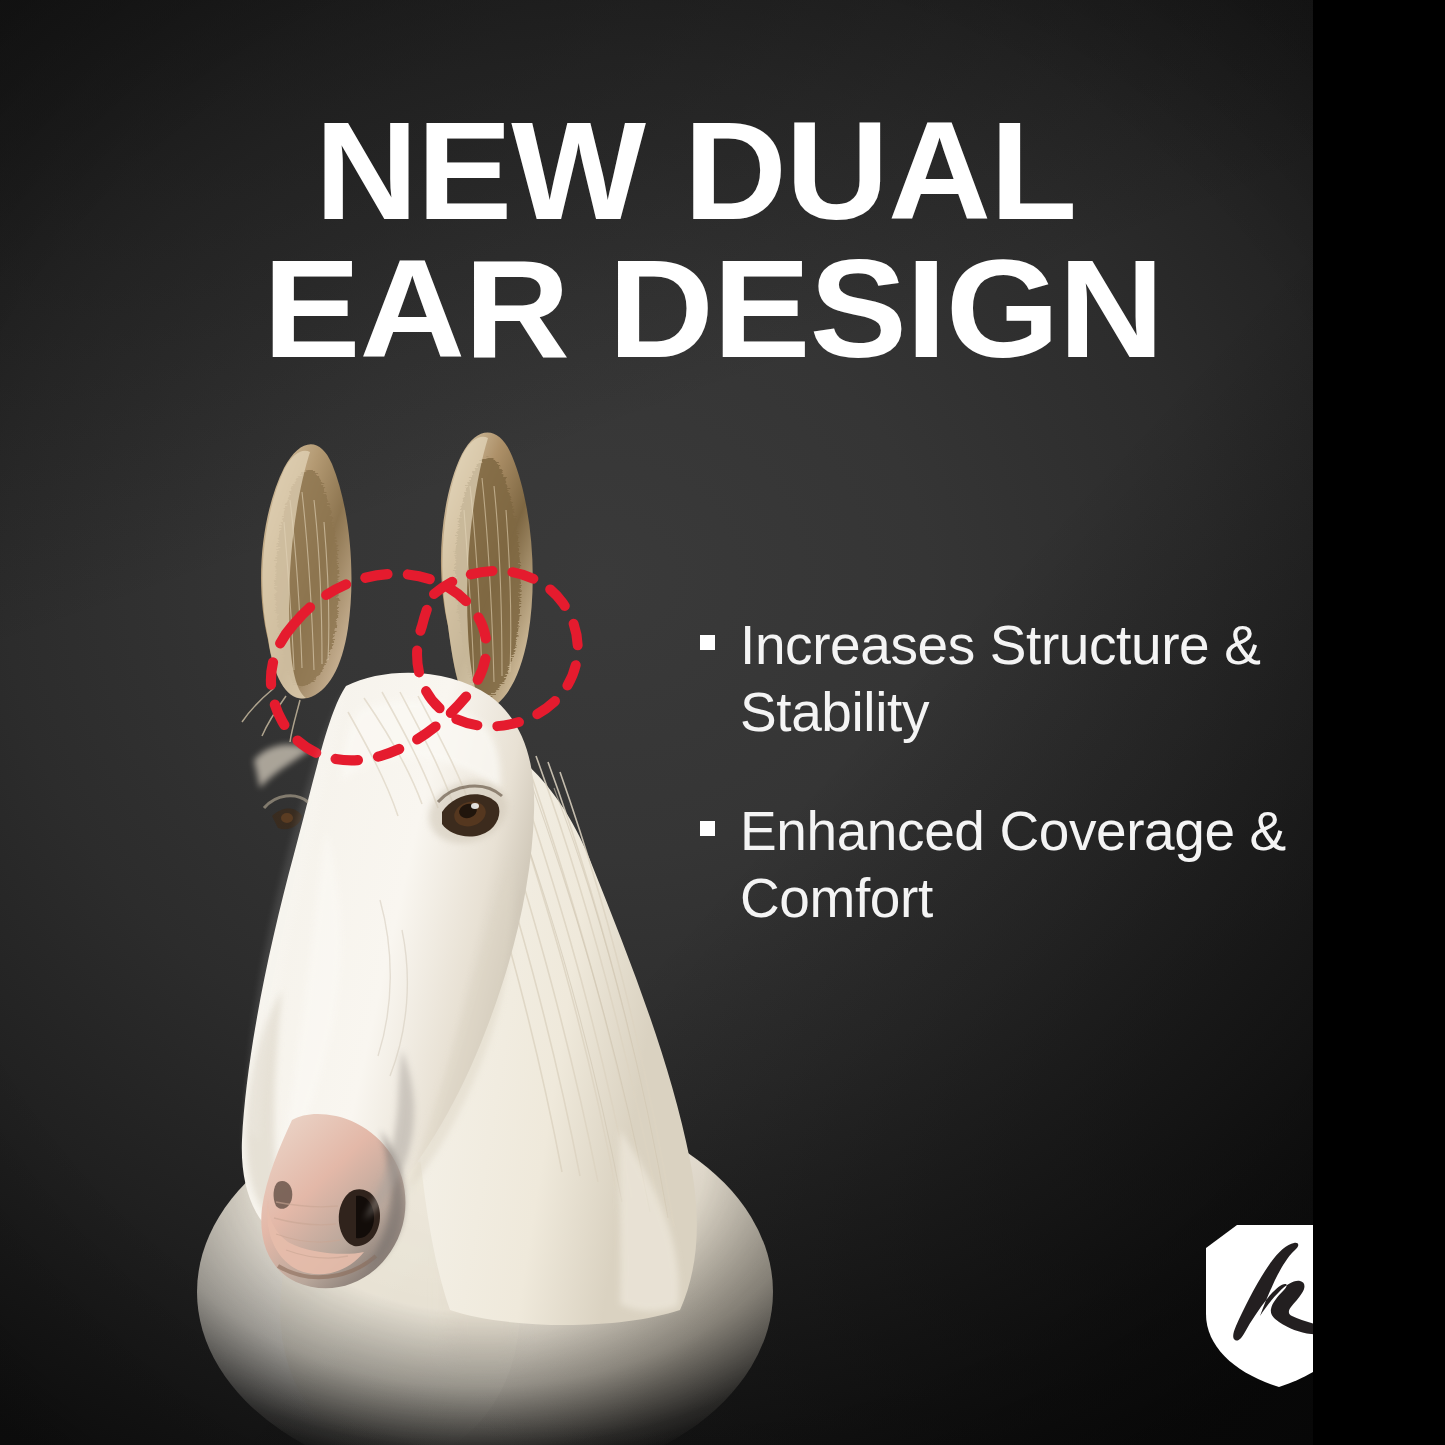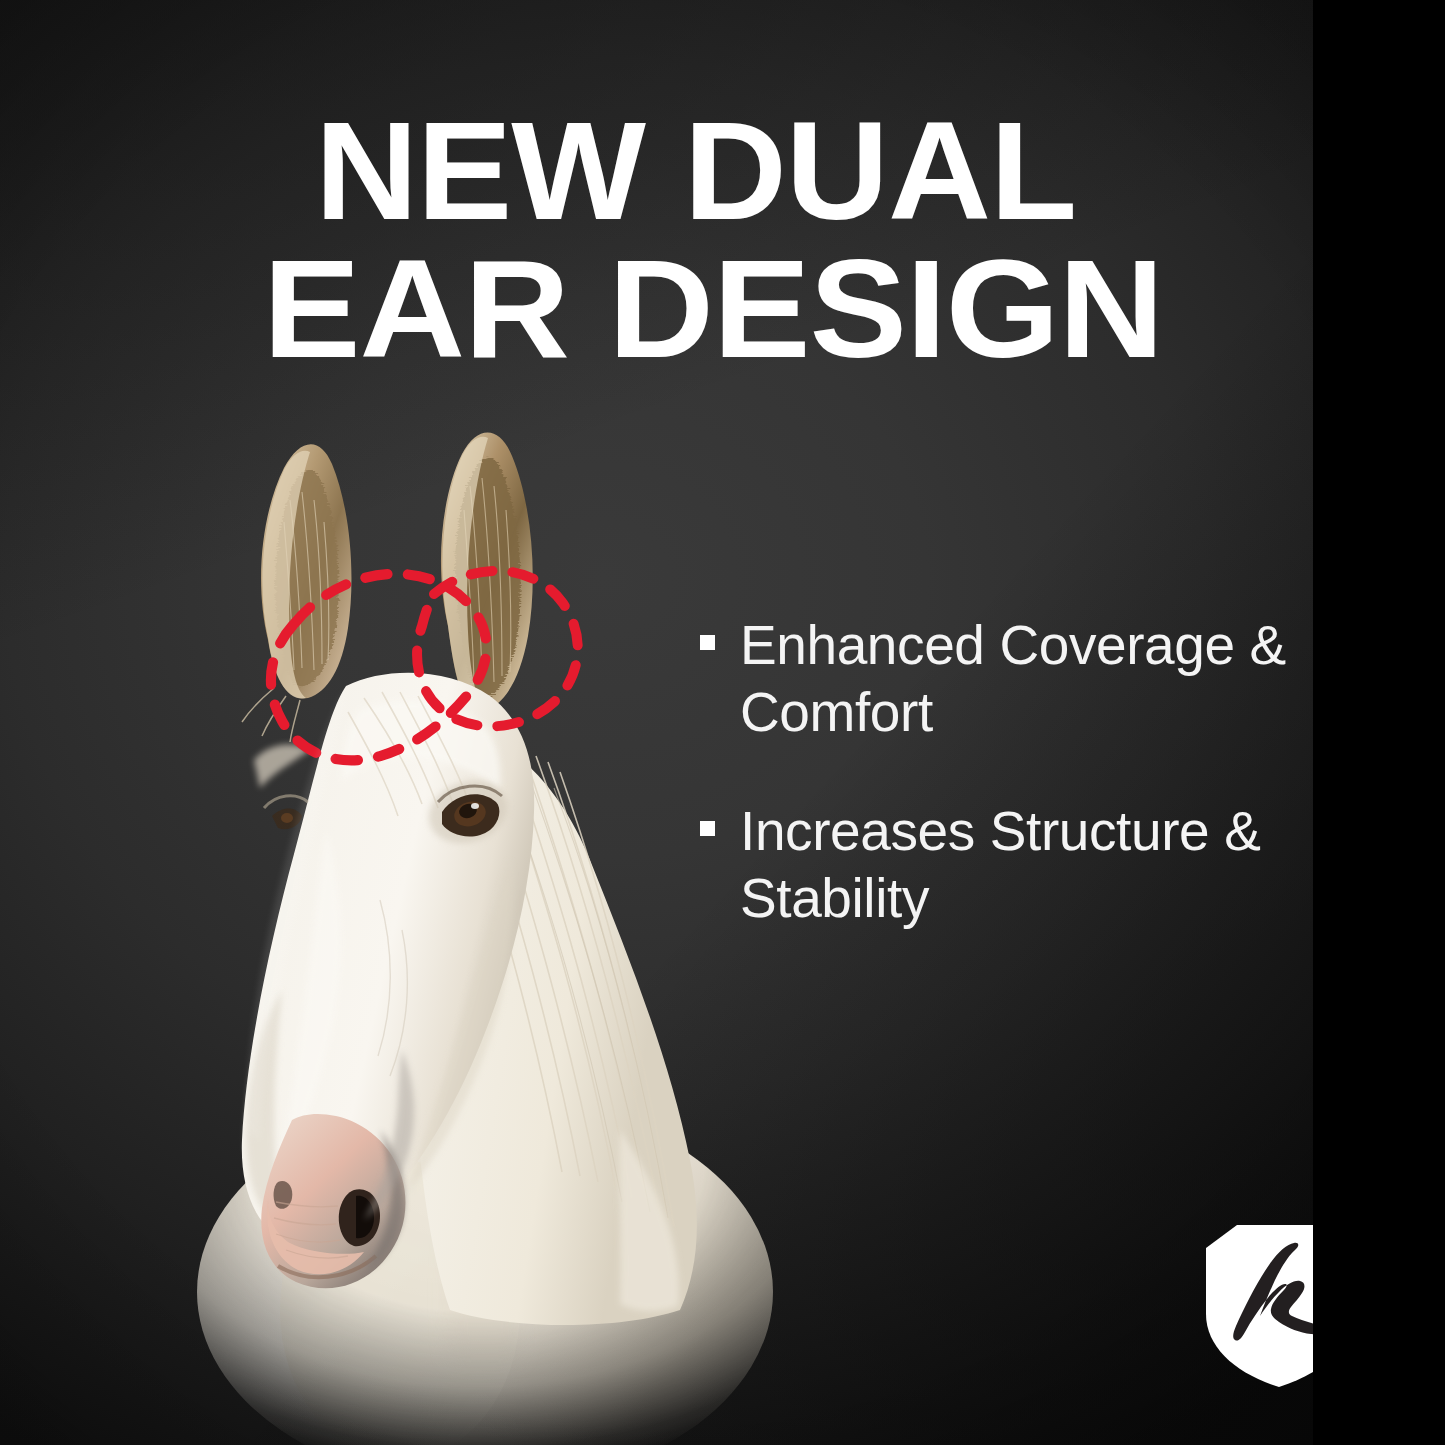--- a/index.html
+++ b/index.html
@@ -409,25 +409,25 @@
       </g>
 
       <path d="M98 700 C 94 640 108 540 132 446 C 152 370 172 300 196 258
                C 186 310 166 386 150 462 C 128 560 112 640 110 712 Z" fill="#ffffff" opacity="0.10" filter="url(#soft)"></path>
     </svg>
   </div>
 
   <div class="bullets">
     <div class="bullet-item">
       <span class="bullet-marker"></span>
-      <span class="bullet-text">Enhanced Coverage &amp; Comfort</span>
+      <span class="bullet-text">Increases Structure &amp; Stability</span>
     </div>
     <div class="bullet-item">
       <span class="bullet-marker"></span>
-      <span class="bullet-text">Increases Structure &amp; Stability</span>
+      <span class="bullet-text">Enhanced Coverage &amp; Comfort</span>
     </div>
   </div>
 
   <div class="logo">
     <svg viewBox="0 0 152 168" xmlns="http://www.w3.org/2000/svg">
       <path d="M34 3 L118 3 L149 26 L149 92
                C 149 126 118 152 76 165
                C 34 152 3 126 3 92
                L 3 26 Z" fill="#ffffff"></path>
       <g fill="#231f20">

